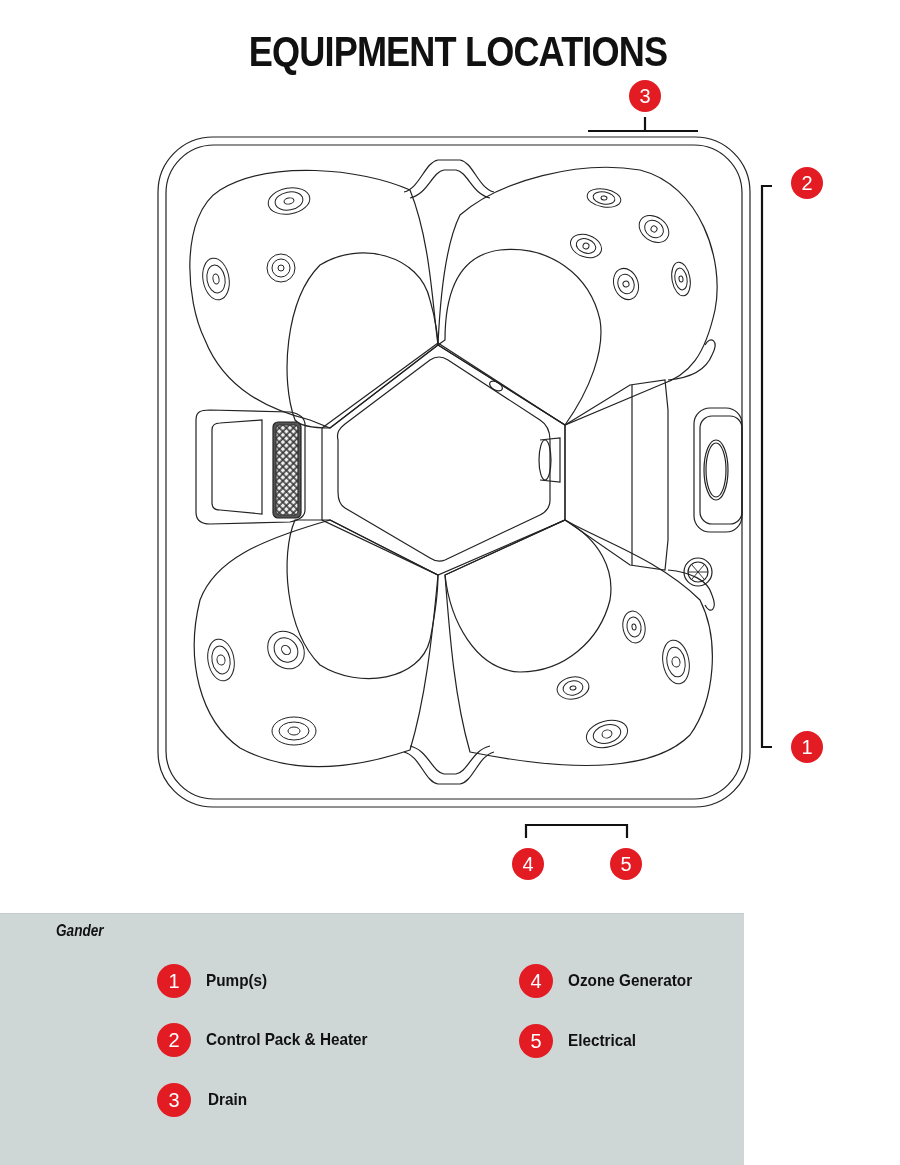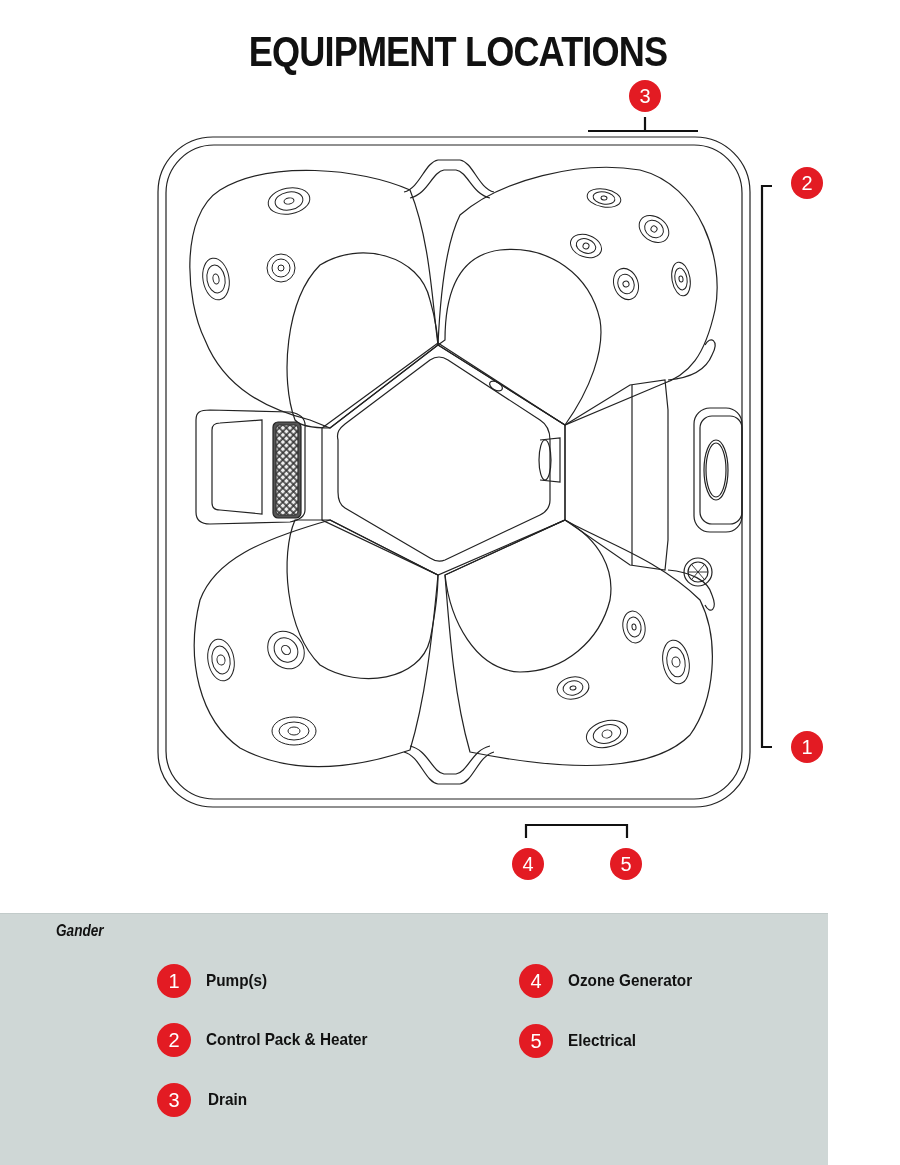--- a/index.html
+++ b/index.html
@@ -1,20 +1,20 @@
 <!DOCTYPE html>
 <html><head>
 <meta charset="utf-8">
 <style>
   html, body { margin: 0; padding: 0; }
   body { width: 900px; height: 1165px; background: #ffffff; position: relative; overflow: hidden; font-family: "Liberation Sans", sans-serif; }
   .title { position: absolute; left: 0; top: 28px; width: 916px; text-align: center; font-family: "Liberation Sans", sans-serif; font-weight: bold; font-size: 42px; letter-spacing: -1px; color: #111; transform: scaleX(0.86); transform-origin: 458px 0; }
   .diagram { position: absolute; left: 0; top: 0; }
   .marker { position: absolute; width: 32px; height: 32px; border-radius: 50%; background: #e31b23; color: #fff; font-family: "Liberation Sans", sans-serif; font-size: 20px; line-height: 32px; text-align: center; }
-  .legend { position: absolute; left: 0; top: 913px; width: 828px; height: 252px; background: #cfd7d6; border-top: 1px solid #c2cbca; }
+  .legend { position: absolute; left: 0; top: 913px; width: 744px; height: 252px; background: #cfd7d6; border-top: 1px solid #c2cbca; }
   .model { position: absolute; left: 56px; top: 8px; font-family: "Liberation Sans", sans-serif; font-weight: bold; font-style: italic; font-size: 16px; color: #111; transform: scaleX(0.85); transform-origin: 0 0; }
   .legend-item { position: absolute; display: flex; align-items: center; }
   .legend-item .marker { position: relative; width: 34px; height: 34px; line-height: 34px; font-size: 20px; }
   .legend-item .label { margin-left: 15px; font-size: 17px; font-weight: bold; color: #111; transform: scaleX(0.9); transform-origin: 0 50%; white-space: nowrap; }
 </style>
 </head>
 <body>
 
 <div class="title">EQUIPMENT LOCATIONS</div>
 

